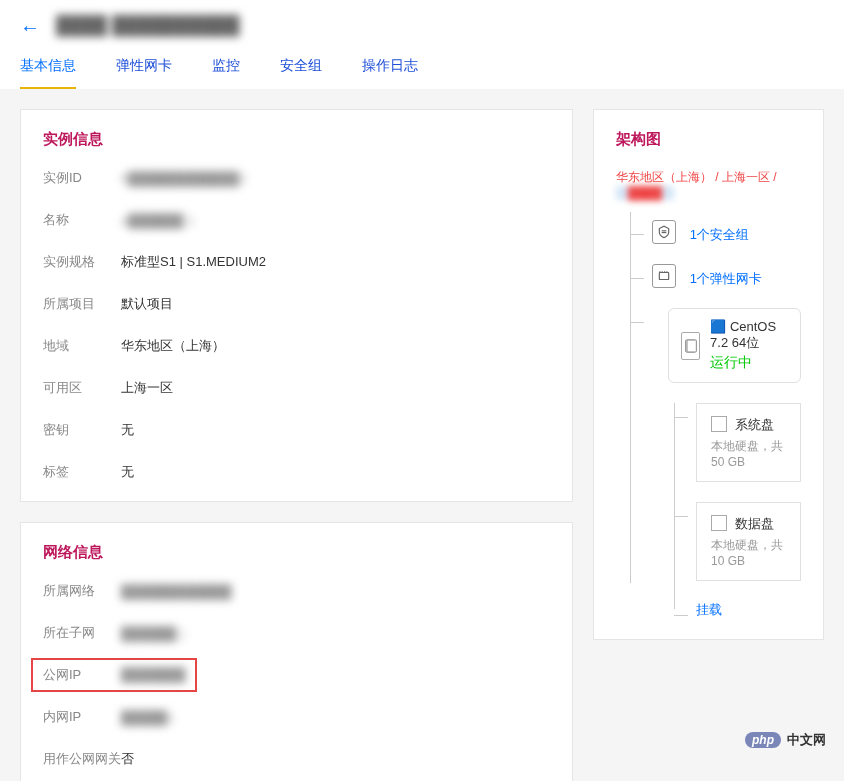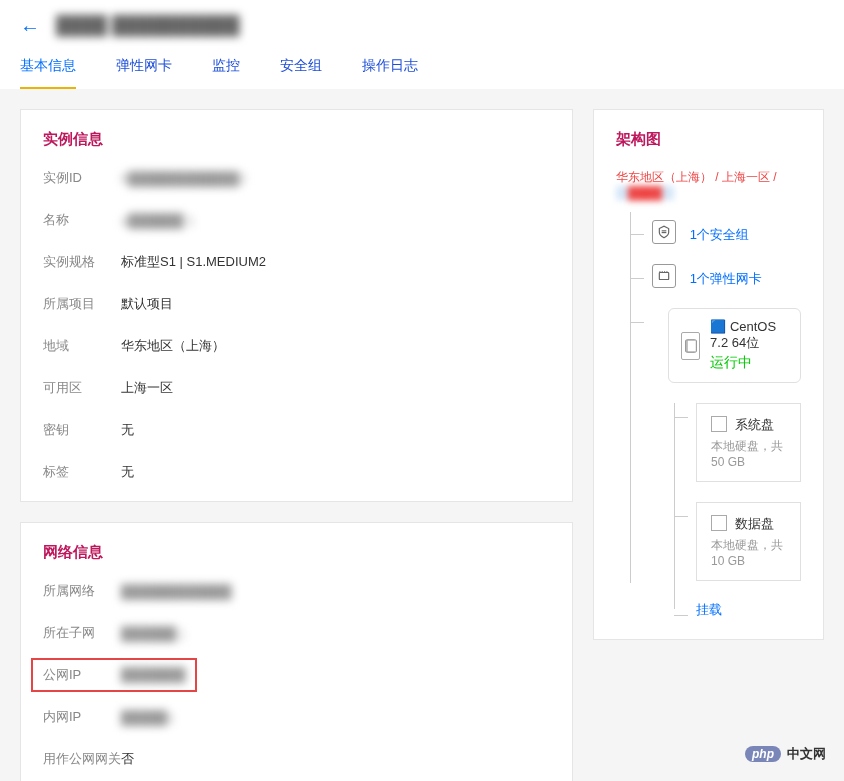--- a/index.html
+++ b/index.html
@@ -33,21 +33,21 @@
     .disk-box { border: 1px solid #e0e0e0; padding: 12px 14px; margin-left: 56px; margin-top: 20px; }
     .disk-title { display: flex; align-items: flex-start; gap: 8px; font-size: 13px; margin-bottom: 4px; }
     .disk-title::before { content: ''; width: 14px; height: 14px; border: 1px solid #aaa; display: inline-block; }
     .disk-sub { color: #999; font-size: 12px; }
     .tree-v2 { position: relative; margin-left: 14px; }
     .tree-v2::before { content: ''; position: absolute; left: 0; top: -8px; bottom: 36px; width: 1px; background: #ccc; }
     .t-item { position: relative; padding-left: 22px; margin-top: 20px; }
     .t-item::before { content: ''; position: absolute; left: 0; top: 14px; width: 14px; height: 1px; background: #ccc; }
     .nested { margin-left: 22px; position: relative; }
     .nested::before { content: ''; position: absolute; left: 0; top: 0; bottom: 10px; width: 1px; background: #ccc; }
-    .footer-logo { position: fixed; right: 18px; bottom: 18px; display: flex; align-items: center; gap: 6px; font-size: 13px; font-weight: 600; }
+    .footer-logo { position: fixed; right: 18px; bottom: 32px; display: flex; align-items: center; gap: 6px; font-size: 13px; font-weight: 600; }
     .php-badge { background: #7a86b8; color: #fff; border-radius: 10px; padding: 1px 7px; font-size: 12px; font-style: italic; }
   </style>
 </head>
 <body>
 
 <div class="header">
   <div class="title-row">
     <span class="back-arrow">←</span>
     <span class="page-title">████ ██████████</span>
   </div>

